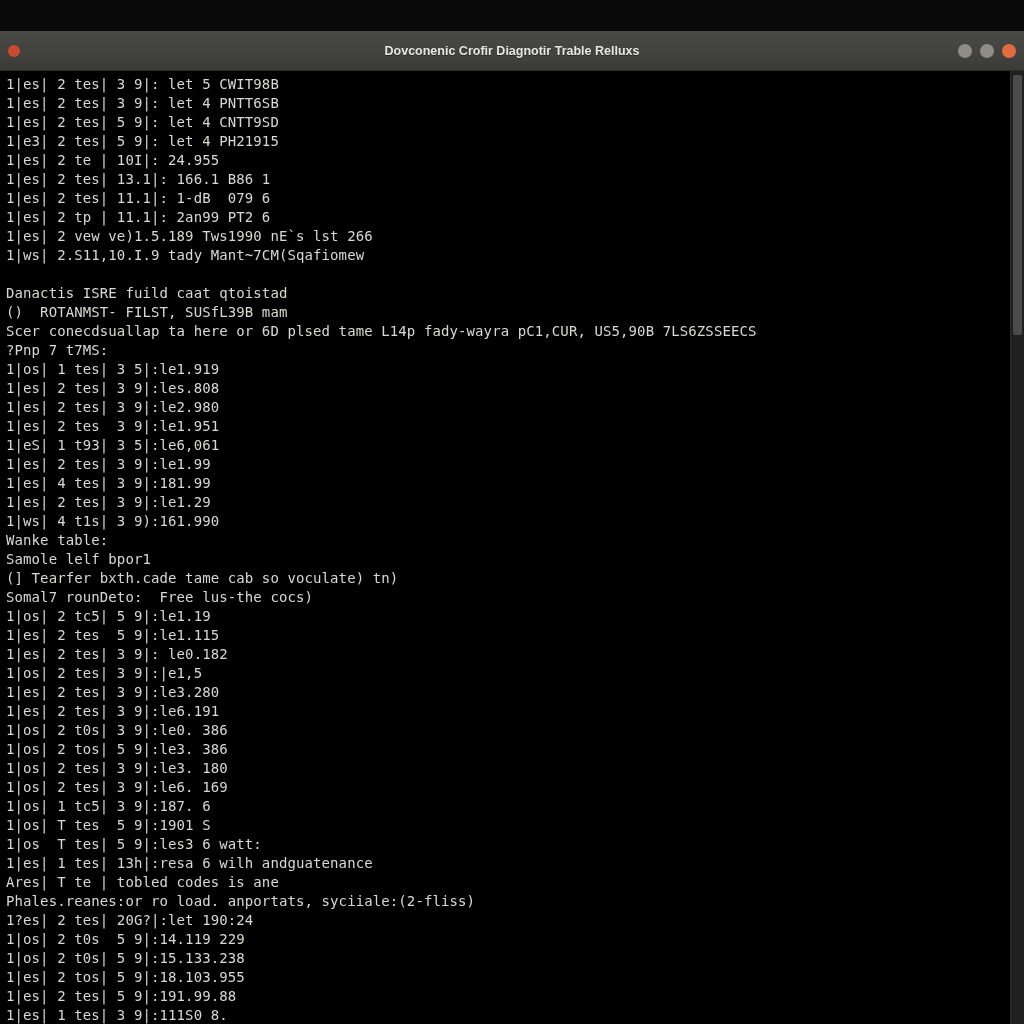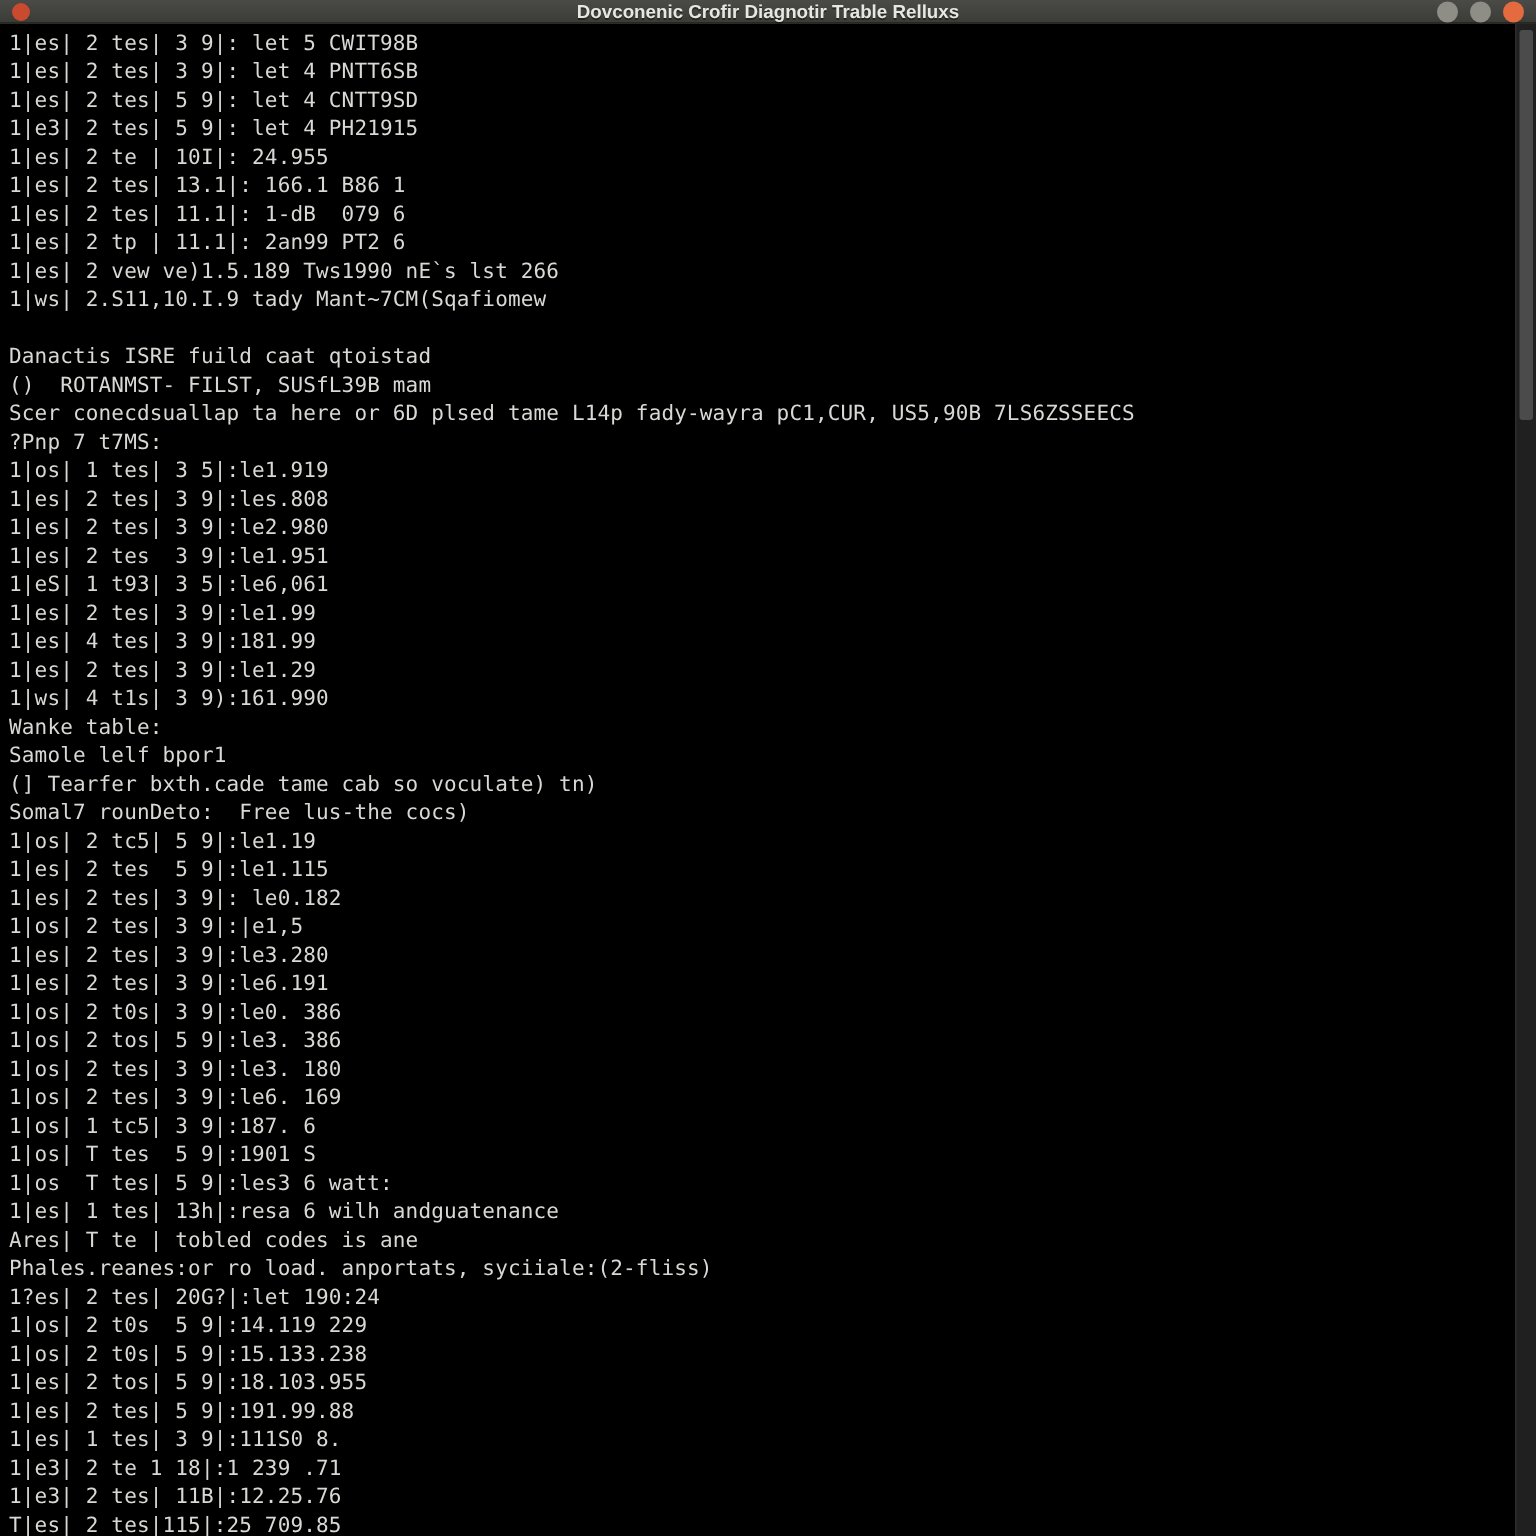--- a/index.html
+++ b/index.html
@@ -12,28 +12,29 @@
   }
   .window {
     width: 1024px;
     height: 1024px;
     background: #0a0a0a;
     position: relative;
     display: flex;
     flex-direction: column;
   }
   .titlebar {
-    height: 16px;
+    height: 40px;
     background: linear-gradient(to bottom, #4a4a46, #3b3b37);
     border-bottom: 1px solid #2a2a27;
     display: flex;
     align-items: center;
     justify-content: center;
     position: relative;
     flex: 0 0 auto;
+    margin-top: 31px;
   }
   .titlebar-title {
     color: #e7e7e2;
     font-size: 12.5px;
     font-weight: bold;
     font-family: sans-serif;
     text-shadow: 0 1px 0 rgba(0,0,0,0.4);
   }
   .window-controls {
     position: absolute;

